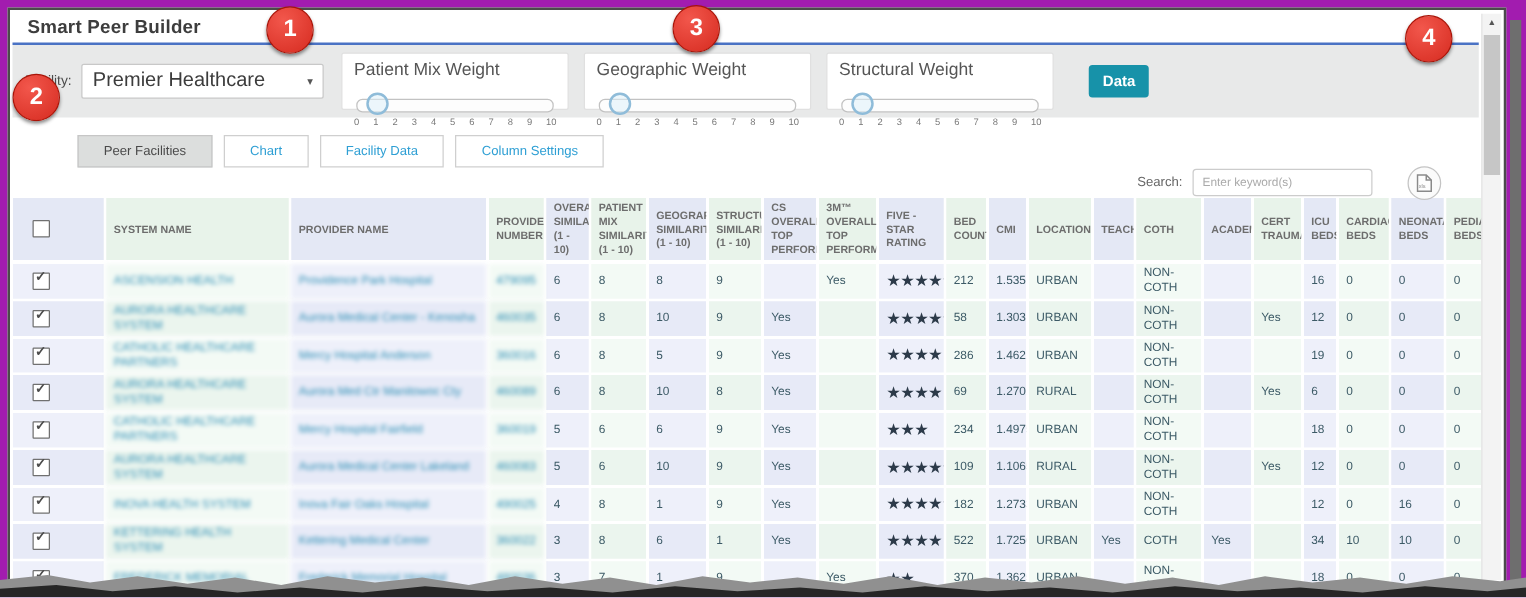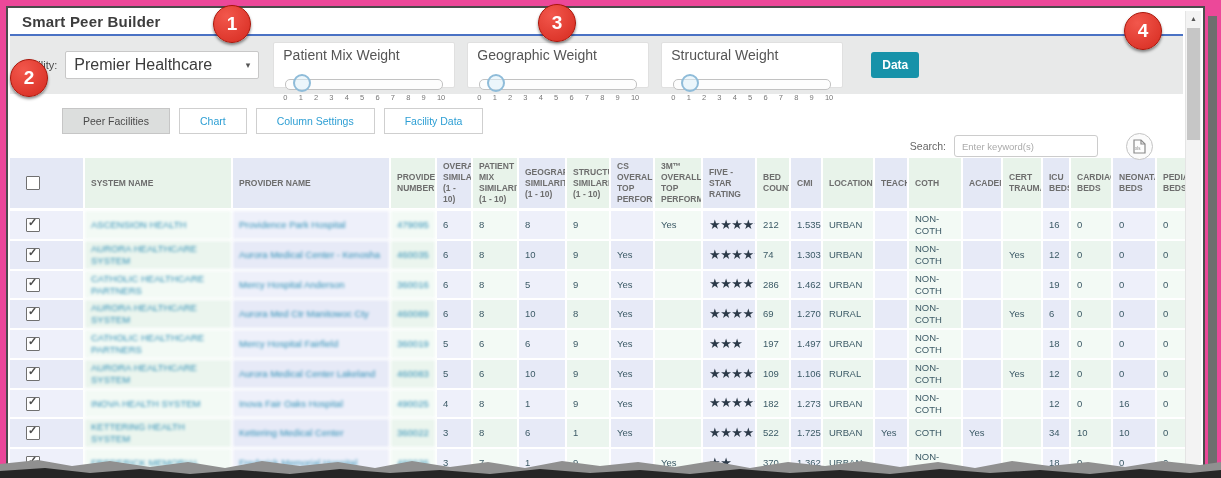--- a/index.html
+++ b/index.html
@@ -1,16 +1,16 @@
 <!DOCTYPE html>
 <html><head>
 <meta charset="utf-8">
 <style>
   html,body{margin:0;padding:0;background:#fff;}
-  .stage{position:relative;width:1221px;height:478px;background:#ec4899;overflow:hidden;
+  .stage{position:relative;width:1221px;height:478px;background:#a21caf;overflow:hidden;
          font-family:"Liberation Sans",sans-serif;-webkit-font-smoothing:antialiased;}
   .frame{position:absolute;left:6px;top:6px;width:1199px;height:466px;border:2px solid #4b4b4b;
          background:#fff;overflow:hidden;box-sizing:border-box;z-index:2;}
   .shadow-right{position:absolute;right:4px;top:16px;width:9px;height:456px;background:#6e6e6e;z-index:1;}
   .inner{margin:0 20px 0 2px;}
 
   
   .titlebar{height:26px;display:flex;align-items:center;padding-left:12px;
             border-bottom:2px solid #4a72c4;background:#fff;}
   .title{font-size:15px;font-weight:bold;color:#3d3d3d;letter-spacing:.2px;}
@@ -153,22 +153,22 @@
                 <span>10</span>
               </div>
             </div>
           </div>
         <button class="save">Data</button>
       </div>
 
       <div class="tabsrow">
           <div class="tab active">Peer Facilities</div>
           <div class="tab">Chart</div>
+          <div class="tab">Facility Data</div>
           <div class="tab">Column Settings</div>
-          <div class="tab">Facility Data</div>
         </div>
 
       <div class="toolbar">
         <span class="search-label">Search:</span>
         <input class="search-input" type="text" placeholder="Enter keyword(s)" style="">
         <div class="export">
           <svg width="13" height="15" viewBox="0 0 13 15">
             <path d="M1 1 h7 l4 4 v9 h-11 z" fill="#fdfdfd" stroke="#8a8a8a" stroke-width="1.2"></path>
             <path d="M8 1 v4 h4" fill="none" stroke="#8a8a8a" stroke-width="1.2"></path>
             <text x="2" y="11" font-size="4.5" fill="#8a8a8a" font-family="Liberation Sans, sans-serif">xls</text>
@@ -258,21 +258,21 @@
                 <td class="ct-b blurred">AURORA HEALTHCARE SYSTEM</td>
                 <td class="ct-a blurred">Aurora Medical Center - Kenosha</td>
                 <td class="ct-b blurred">460035</td>
                 <td class="ct-a">6</td>
                 <td class="ct-b">8</td>
                 <td class="ct-a">10</td>
                 <td class="ct-b">9</td>
                 <td class="ct-a">Yes</td>
                 <td class="ct-b"></td>
                 <td class="ct-a"><span class="stars">★★★★★</span></td>
-                <td class="ct-b">74</td>
+                <td class="ct-b">58</td>
                 <td class="ct-a">1.303</td>
                 <td class="ct-b">URBAN</td>
                 <td class="ct-a"></td>
                 <td class="ct-b">NON-COTH</td>
                 <td class="ct-a"></td>
                 <td class="ct-b">Yes</td>
                 <td class="ct-a">12</td>
                 <td class="ct-b">0</td>
                 <td class="ct-a">0</td>
                 <td class="ct-b">0</td>
@@ -330,21 +330,21 @@
                 <td class="ct-b blurred">CATHOLIC HEALTHCARE PARTNERS</td>
                 <td class="ct-a blurred">Mercy Hospital Fairfield</td>
                 <td class="ct-b blurred">360019</td>
                 <td class="ct-a">5</td>
                 <td class="ct-b">6</td>
                 <td class="ct-a">6</td>
                 <td class="ct-b">9</td>
                 <td class="ct-a">Yes</td>
                 <td class="ct-b"></td>
                 <td class="ct-a"><span class="stars">★★★</span></td>
-                <td class="ct-b">197</td>
+                <td class="ct-b">234</td>
                 <td class="ct-a">1.4975</td>
                 <td class="ct-b">URBAN</td>
                 <td class="ct-a"></td>
                 <td class="ct-b">NON-COTH</td>
                 <td class="ct-a"></td>
                 <td class="ct-b"></td>
                 <td class="ct-a">18</td>
                 <td class="ct-b">0</td>
                 <td class="ct-a">0</td>
                 <td class="ct-b">0</td>

